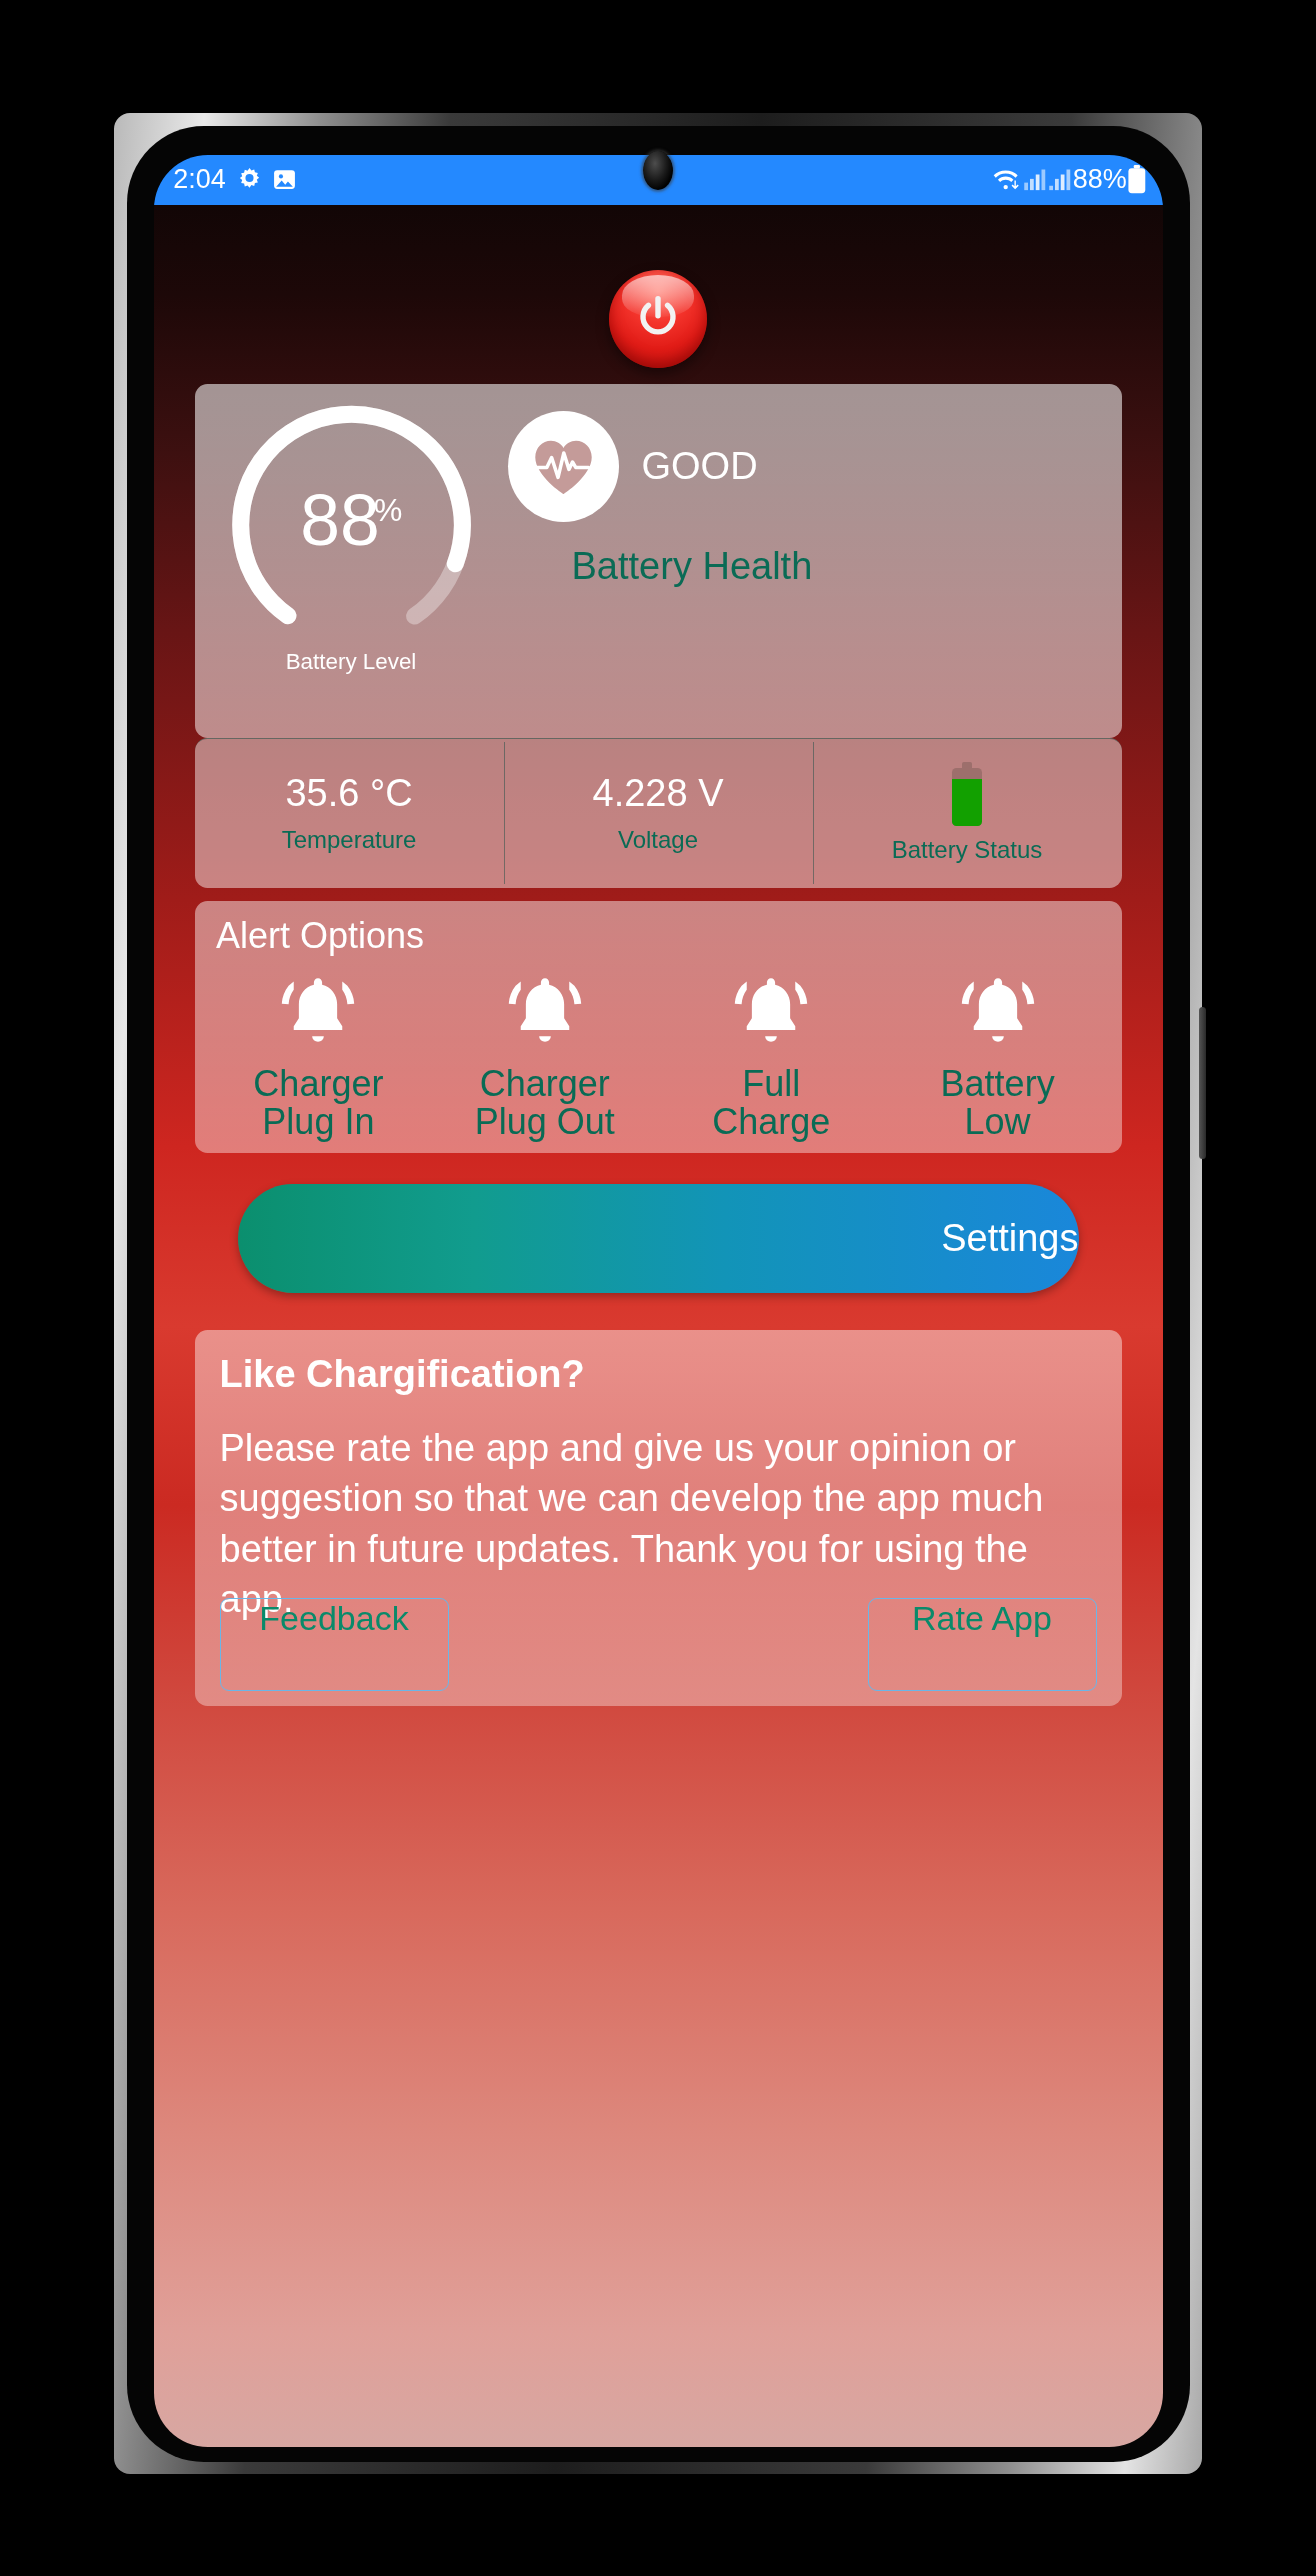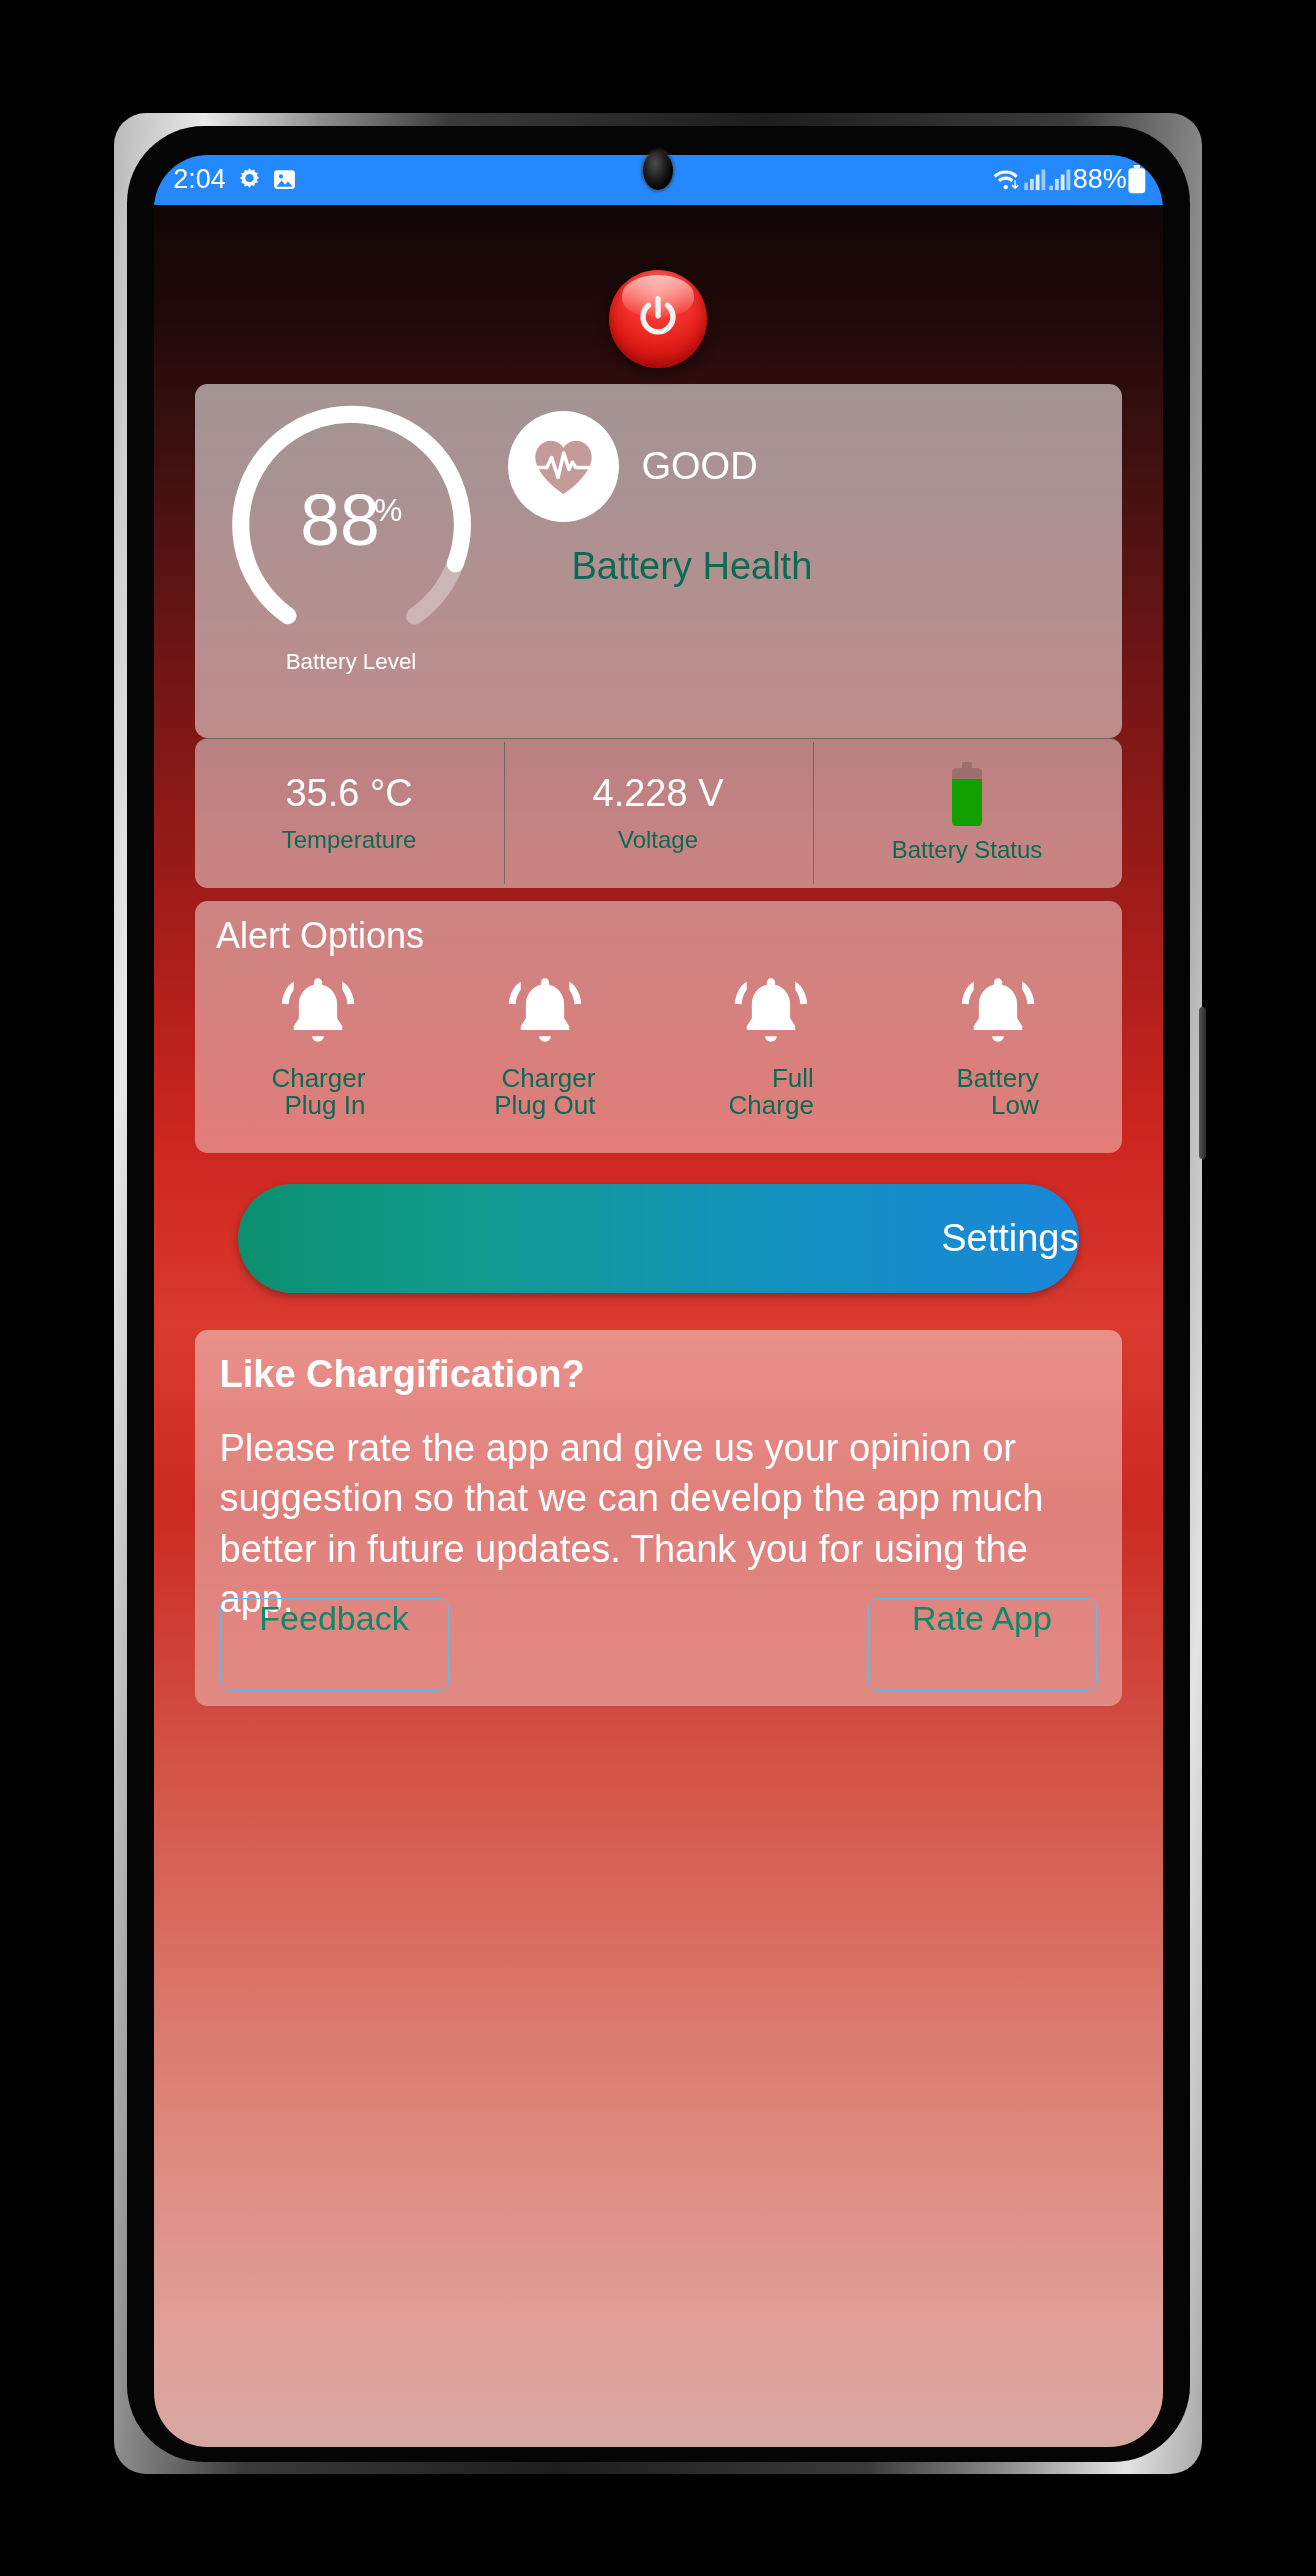--- a/index.html
+++ b/index.html
@@ -8,21 +8,21 @@
     background: #000;
     font-family: "Liberation Sans", sans-serif;
     overflow: hidden;
   }
 
   
   #phone-frame {
     position: absolute;
     left: 114px; top: 113px;
     width: 1088px; height: 2361px;
-    border-radius: 32px;
+    border-radius: 16px;
     background: linear-gradient(95deg,#b9b9b9 0%,#e9e9e9 7%,#8e8e8e 16%,#3a3a3a 26%,#1d1d1d 50%,#3a3a3a 74%,#8e8e8e 85%,#e4e4e4 94%,#a8a8a8 100%);
     box-shadow: 0 0 21.5px 5.4px rgba(0,0,0,0.9);
   }
   #phone-inner {
     position: absolute;
     left: 12.5px; top: 12.5px; right: 12.5px; bottom: 12.5px;
     border-radius: 77px;
     background: #050505;
     overflow: hidden;
   }
@@ -152,21 +152,21 @@
 
   
   #alert-card { top: 696px; height: 252px;
     background: linear-gradient(to bottom, rgba(255,255,255,.46), rgba(255,255,255,.40)); }
   #alert-title { position: absolute; left: 21.5px; top: 14.3px; color: #fff; font-size: 36px; }
   #alert-grid {
     position: absolute; left: 10.7px; right: 10.7px; top: 70px;
     display: flex;
   }
   .alert-item { flex: 1; display: flex; flex-direction: column; align-items: center; gap: 9px; }
-  .alert-label { color: #0a6b55; font-size: 26px; text-align: right; line-height: 1.06; }
+  .alert-label { color: #0a6b55; font-size: 36px; text-align: center; line-height: 1.06; }
 
   
   #settings-button {
     position: absolute; left: 84px; top: 979px;
     width: 841px; height: 109px;
     border-radius: 55px;
     background: linear-gradient(90deg, #0b8f6e 0%, #119c8e 28%, #1294b8 58%, #1a87da 100%);
     display: flex; align-items: center; justify-content: flex-end;
     color: #fff; font-size: 38px;
     box-shadow: 0 3.6px 9px rgba(0,0,0,.3);

